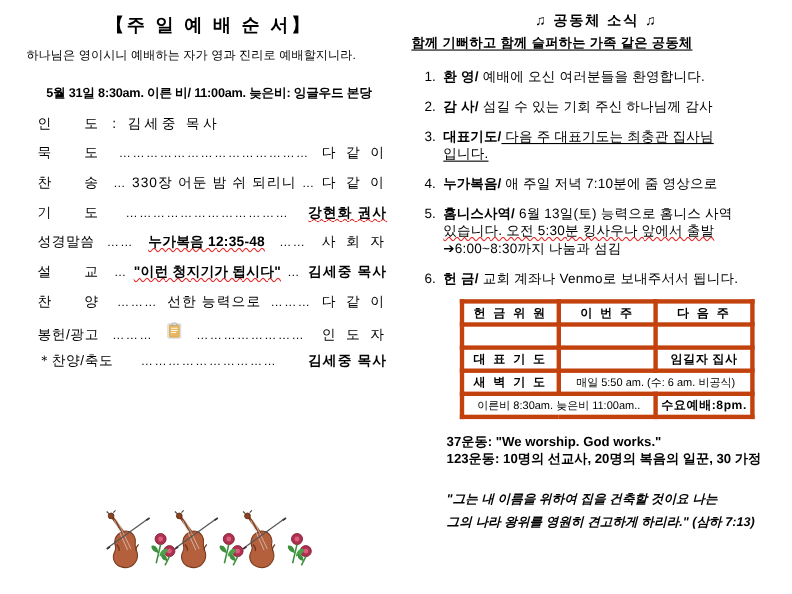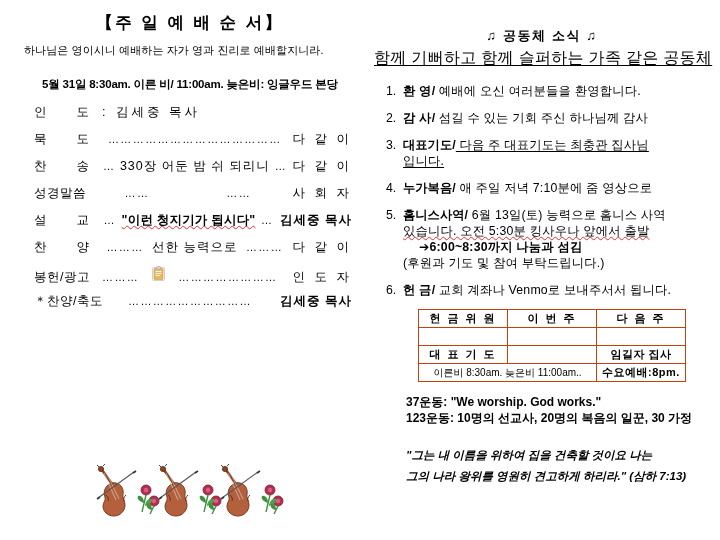--- a/index.html
+++ b/index.html
@@ -128,38 +128,38 @@
     left: 86px;
     top: 462px;
     width: 200px;
     height: 64px;
   }
 
   
   .col-right {
     position: absolute;
     left: 360px;
-    top: 17px;
+    top: 0;
     width: 360px;
     height: 438px;
     box-sizing: border-box;
     padding: 0 10px 0 14px;
   }
   .news-title {
     text-align: center;
     font-size: 13px;
     font-weight: bold;
     margin-top: 10px;
     letter-spacing: 1.6px;
     white-space: nowrap;
   }
   .news-subtitle {
     text-align: left;
-    font-size: 16px;
-    font-weight: normal;
+    font-size: 12px;
+    font-weight: bold;
     margin-top: 3px;
     letter-spacing: 0.3px;
     text-decoration: underline;
     text-underline-offset: 2px;
     white-space: nowrap;
   }
   .news-list {
     margin-top: 14px;
     margin-left: 12px;
   }
@@ -182,33 +182,33 @@
     letter-spacing: 0.2px;
   }
   .news-key.wide {
     letter-spacing: 0;
   }
   .ul-line {
     text-decoration: underline;
     text-underline-offset: 2px;
   }
   .news-text { letter-spacing: 0.2px; }
-  .arrow { font-weight: bold; margin-left: 16px; }
+  .arrow { font-weight: normal; }
 
   
   .offer-table {
     margin-top: 8px;
     margin-left: 44px;
     border-collapse: collapse;
     font-size: 11px;
     table-layout: fixed;
     width: 268px;
   }
   .offer-table td {
-    border: 1px solid #c2410c;
+    border: 4px solid #c2410c;
     height: 17px;
     text-align: center;
     padding: 0 2px;
     white-space: nowrap;
     overflow: hidden;
   }
   .th {
     font-weight: bold;
     letter-spacing: 2px;
     font-size: 11px;
@@ -276,24 +276,32 @@
       <div class="order-row">
         <span class="lbl spread">
           <span class="c1">찬</span><span>송</span>
         </span>
         <span class="dots">…</span>
         <span class="mid plain">330장 어둔 밤 쉬 되리니</span>
         <span class="dots">…</span>
         <span class="right-v">다 같 이</span>
       </div>
 
+      <div class="order-row">
+        <span class="lbl spread">
+          <span class="c1">기</span><span>도</span>
+        </span>
+        <span class="dots">………………………………</span>
+        <span class="right-v bold redsquig">강현화 권사</span>
+      </div>
 
       <div class="order-row">
         <span class="lbl">성경말씀</span>
         <span class="dots">……</span>
+        <span class="mid redsquig">누가복음 12:35-48</span>
         <span class="dots">……</span>
         <span class="right-v">사 회 자</span>
       </div>
 
       <div class="order-row">
         <span class="lbl spread">
           <span class="c1">설</span><span>교</span>
         </span>
         <span class="dots">…</span>
         <span class="mid redsquig">"이런 청지기가 됩시다"</span>
@@ -392,21 +400,21 @@
         <span class="news-body"><span class="news-key wide">대표기도</span><span class="news-key">/</span><span class="news-text ul-line redsquig"> 다음 주 대표기도는 최충관 집사님</span><br><span class="news-text ul-line">입니다.</span></span>
       </div>
 
       <div class="news-item">
         <span class="news-num">4.</span>
         <span class="news-body"><span class="news-key wide">누가복음</span><span class="news-key">/</span><span class="news-text"> 애 주일 저녁 7:10분에 줌 영상으로</span><br></span>
       </div>
 
       <div class="news-item">
         <span class="news-num">5.</span>
-        <span class="news-body"><span class="news-key wide">홈니스사역</span><span class="news-key">/</span><span class="news-text"> 6월 13일(토) 능력으로 홈니스 사역</span><br><span class="news-text redsquig">있습니다. 오전 5:30분 킹사우나 앞에서 출발</span><br><span class="news-text arrow">➔6:00~8:30까지 나눔과 섬김</span><br><span class="news-text">(후원과 기도 및 참여 부탁드립니다.)</span></span>
+        <span class="news-body"><span class="news-key wide">홈니스사역</span><span class="news-key">/</span><span class="news-text"> 6월 13일(토) 능력으로 홈니스 사역</span><br><span class="news-text redsquig">있습니다. 오전 5:30분 킹사우나 앞에서 출발</span><br><span class="news-text arrow">➔6:00~8:30까지 나눔과 섬김</span><br></span>
       </div>
 
       <div class="news-item">
         <span class="news-num">6.</span>
         <span class="news-body"><span class="news-key">헌  금</span><span class="news-key">/</span><span class="news-text"> 교회 계좌나 Venmo로 보내주서서 됩니다.</span></span>
       </div>
 
     </div>
 
     <table class="offer-table">
@@ -420,20 +428,24 @@
         <td></td>
         <td></td>
         <td></td>
       </tr>
       <tr>
         <td class="th">대 표 기 도</td>
         <td></td>
         <td class="cellbold">임길자 집사</td>
       </tr>
       <tr>
+        <td class="th">새 벽 기 도</td>
+        <td class="cell-small" colspan="2">매일 5:50 am. (수: 6 am.  비공식)</td>
+      </tr>
+      <tr>
         <td class="cell-small cell-mix" colspan="2">이른비 8:30am. 늦은비 11:00am..</td>
         <td class="cellbold">수요예배:8pm.</td>
       </tr>
     </tbody>
       </table>
 
     <div class="slogans">
       <div>37운동: "We worship. God works."</div>
       <div>123운동: 10명의 선교사, 20명의 복음의 일꾼, 30 가정</div>
     </div>

